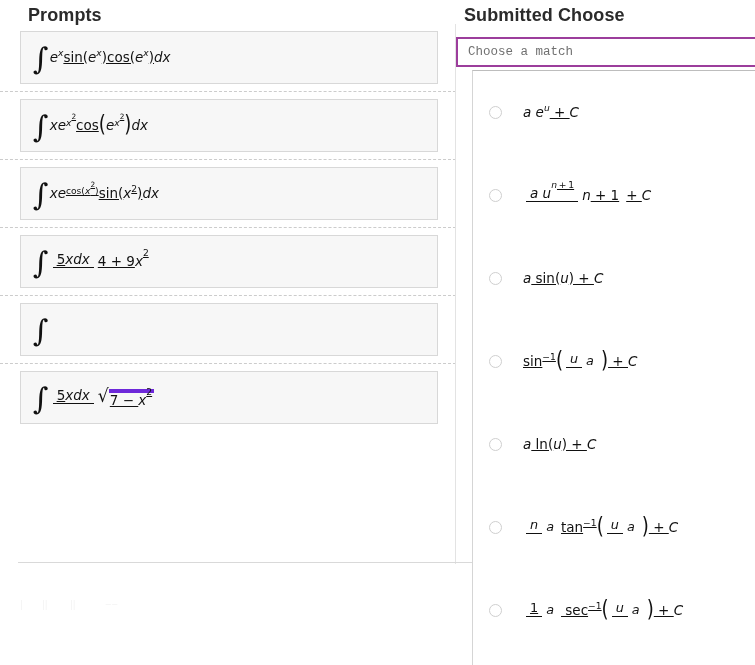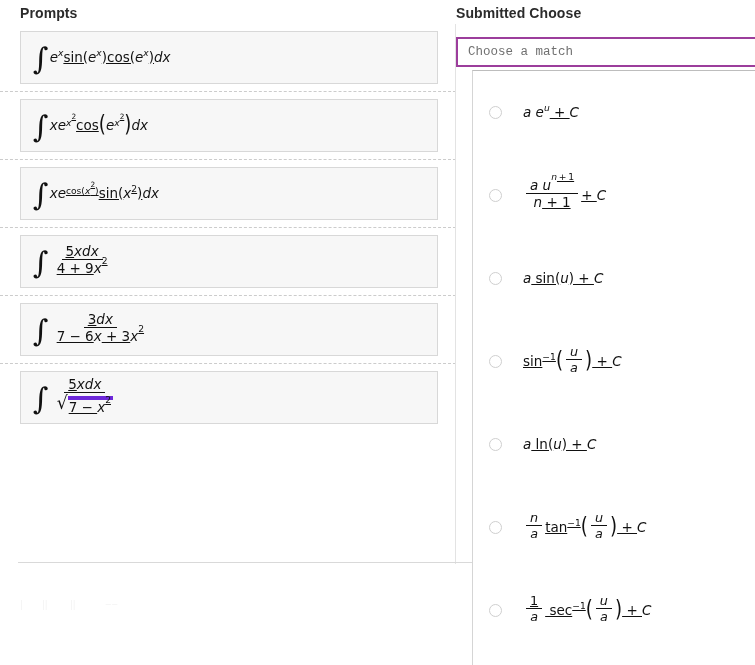--- a/index.html
+++ b/index.html
@@ -13,25 +13,26 @@
     position: relative;
     overflow: hidden;
     font-family: "Liberation Sans", sans-serif;
     color: #2b2b2b;
     -webkit-font-smoothing: antialiased;
   }
 
   
   .col-header {
     position: absolute;
-    font-size: 14px;
+    font-size: 18px;
     font-weight: bold;
     color: #2b2b2b;
     letter-spacing: 0.1px;
     white-space: nowrap;
+    margin-left: 8px;
   }
   #prompts-header  { left: 20px;  top: 5px; }
   #answers-header  { left: 456px; top: 5px; }
 
   
   #prompts-column {
     position: absolute;
     left: 0;
     top: 24px;
     width: 456px;
@@ -171,21 +172,21 @@
   .paren-tall {
     font-size: 1.35em;
     font-style: normal;
     display: inline-block;
     transform: scaleY(1.25);
   }
 
   
   .frac {
     display: inline-flex;
-    flex-direction: column;
+    flex-direction: row;
     align-items: center;
     vertical-align: middle;
     margin: 0 3px;
     position: relative;
     top: -0.08em;
   }
   .frac > .num {
     padding: 0 4px 1px 4px;
     border-bottom: 1px solid #111;
   }
@@ -294,24 +295,20 @@
           <span class="den"><span class="up">4 + 9</span><span class="it">x</span><span class="sup up">2</span></span>
         </span>
       </span>
     </div>
   </div>
 
   <div class="prompt-row">
     <div class="prompt-box">
       <span class="math" title="∫ 3dx / (7 − 6x + 3x²)">
         <span class="intg">∫</span>
-          <span class="frac">
-          <span class="num"><span class="up">3</span><span class="it">dx</span></span>
-          <span class="den"><span class="up">7 − 6</span><span class="it">x</span><span class="up"> + 3</span><span class="it">x</span><span class="sup up">2</span></span>
-        </span>
       </span>
     </div>
   </div>
 
   <div class="prompt-row">
     <div class="prompt-box">
       <span class="math" title="∫ 5xdx / √(7 − x²)">
         <span class="intg">∫</span>
           <span class="frac">
           <span class="num"><span class="up">5</span><span class="it">xdx</span></span>

